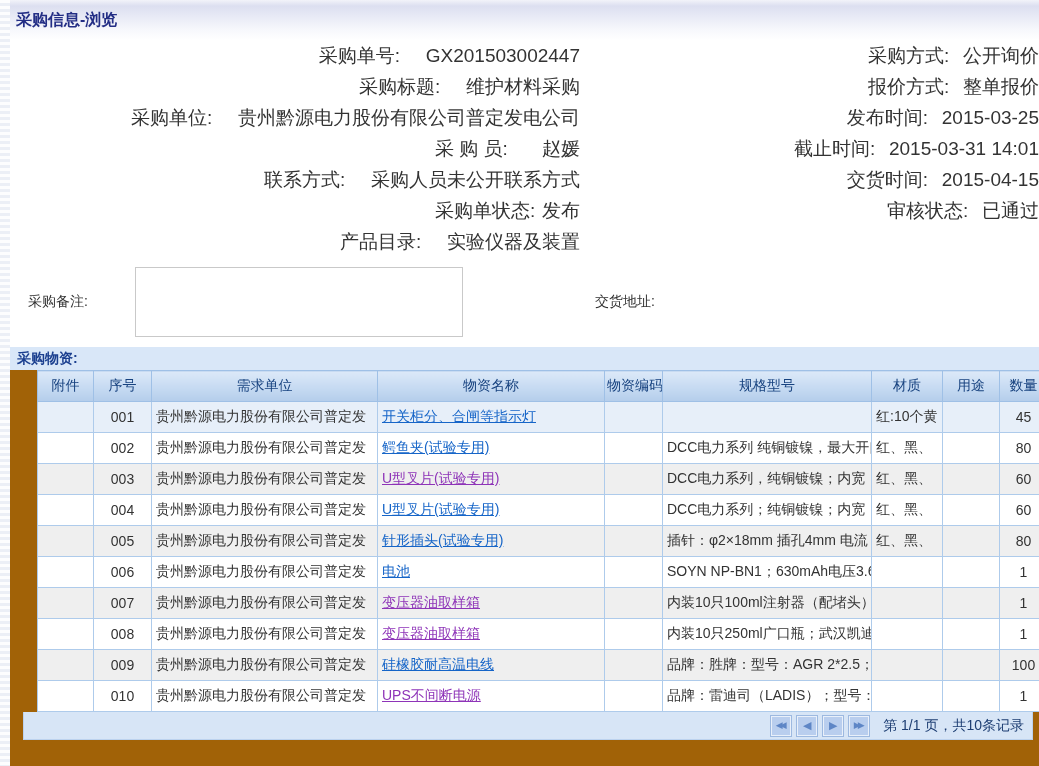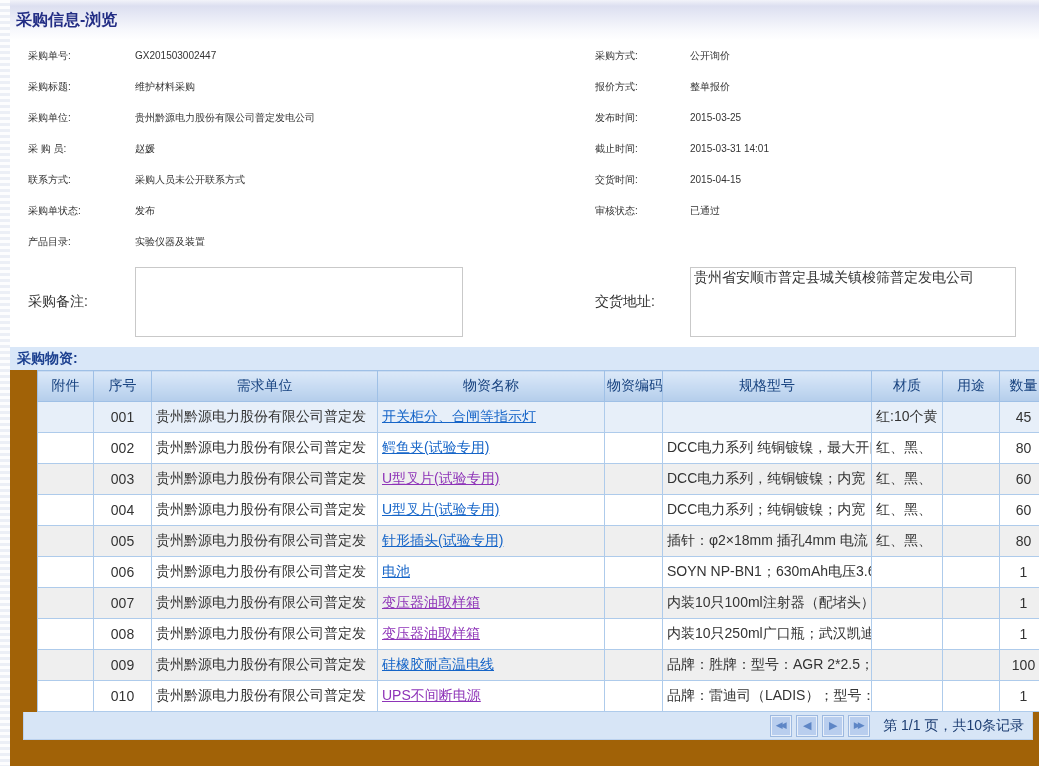--- a/index.html
+++ b/index.html
@@ -12,21 +12,21 @@
   .page-header { height:40px;
     background:linear-gradient(180deg,#f2f3f9 0%,#dcdff0 15%,#f7f8fc 75%,#ffffff 100%);
     display:flex; align-items:center; }
   .page-title { color:#232e85; font-size:16px; font-weight:bold; padding-left:6px; }
   .band { height:23px; background:#d9e7f8; display:flex; align-items:center; }
   .band-title { color:#1b3f8f; font-size:14px; font-weight:bold; padding-left:7px; }
   
   .master { display:flex; height:307px; background:#fff; }
   .col-left { width:570px; padding-left:18px; }
   .col-right { flex:1; padding-left:15px; }
-  .f-row { height:31px; display:flex; align-items:center; font-size:10px; color:#333; }
+  .f-row { height:31px; display:flex; align-items:center; font-size:19px; color:#333;justify-content:flex-end; }
   .f-label { display:inline-block; width:107px; color:#333; }
   .col-right .f-label { width:95px; }
   .f-value { color:#333; white-space:nowrap; }
   .ta-row { height:90px; display:flex; align-items:center; font-size:14px; }
   .ta-row textarea { width:328px; height:70px; border:1px solid #c9c9c9; resize:none;
     font-family:"Liberation Sans", sans-serif; font-size:14px; color:#333; padding:1px 3px;
     background:#fff; outline:none; }
   .col-right .ta-row textarea { width:326px; }
   .spacer { height:31px; }
   
@@ -120,21 +120,20 @@
           <span class="f-label">交货时间:</span>
           <span class="f-value">2015-04-15</span>
         </div>
         <div class="f-row">
           <span class="f-label">审核状态:</span>
           <span class="f-value">已通过</span>
         </div>
         <div class="spacer"></div>
         <div class="ta-row">
           <span class="f-label">交货地址:</span>
-          <textarea style="">贵州省安顺市普定县城关镇梭筛普定发电公司</textarea>
         </div>
       </div>
     </div>
 
     <div class="band">
       <div class="band-title">采购物资:</div>
     </div>
 
     <table class="grid">
       <colgroup>

